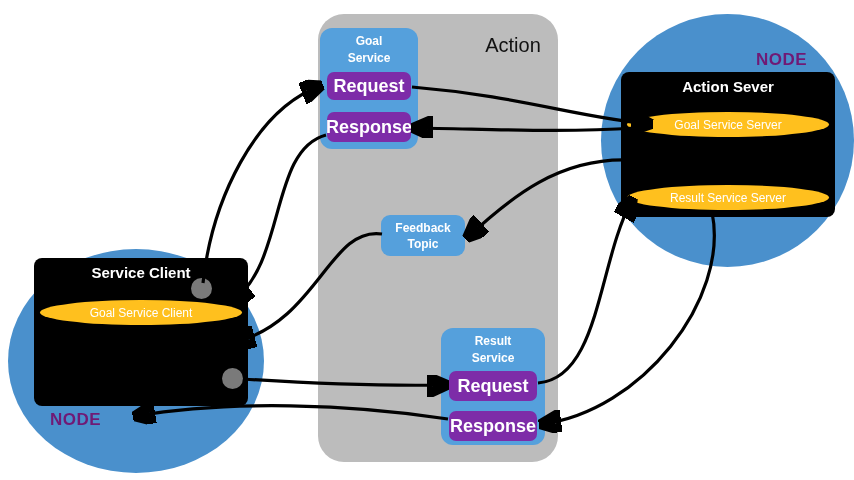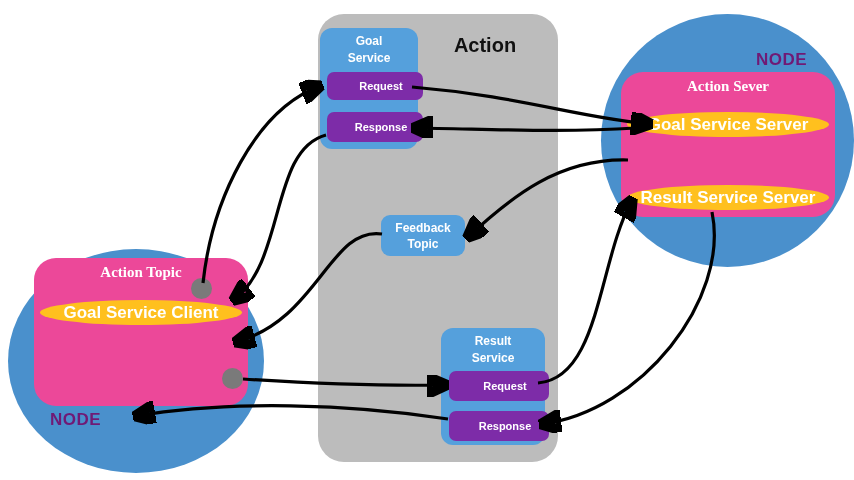--- a/index.html
+++ b/index.html
@@ -3,55 +3,55 @@
 <meta charset="utf-8">
 <style>
   html,body{margin:0;padding:0;background:#ffffff;}
   body{width:854px;height:480px;overflow:hidden;
        font-family:"Liberation Sans", sans-serif;}
   #stage{position:relative;width:854px;height:480px;background:#fff;}
 
   
   .action-panel{position:absolute;left:318px;top:14px;width:240px;height:448px;
     background:#bcbcbc;border-radius:26px;}
-  .action-title{position:absolute;left:430px;top:34px;width:110px;
-    text-align:center;font-size:20px;font-weight:bold;color:#111;}
+  .action-title{position:absolute;left:458px;top:34px;width:110px;
+    text-align:center;font-size:20px;font-weight:normal;color:#111;}
 
   
   .node-circle{position:absolute;border-radius:50%;background:#4a90cc;}
   .node-server{left:601px;top:14px;width:253px;height:253px;}
   .node-client{left:8px;top:249px;width:256px;height:224px;}
   .node-label{position:absolute;color:#701a75;font-size:17px;font-weight:bold;
     letter-spacing:.5px;}
   .node-label-server{left:756px;top:50px;}
   .node-label-client{left:50px;top:410px;}
 
   
-  .orange-box{position:absolute;background:#ec4899;border-radius:22px;font-family:Liberation Serif, serif;}
+  .orange-box{position:absolute;background:#000000;border-radius:8px;}
   .orange-server{left:621px;top:72px;width:214px;height:145px;}
   .orange-client{left:34px;top:258px;width:214px;height:148px;}
   .orange-title{position:absolute;width:100%;text-align:center;color:#fff;
     font-size:15px;font-weight:bold;top:6px;}
 
   
   .pill{position:absolute;height:25px;border-radius:50%/50%;
     display:flex;align-items:center;justify-content:center;
-    color:#ffffff;font-size:17px;font-weight:bold;white-space:nowrap;}
+    color:#ffffff;font-size:12px;font-weight:normal;white-space:nowrap;}
   .pill-yellow{background:#ffc01e;}
   .pill-green{background:#8cc63f;}
   .srv-pill{left:627px;width:202px;}
   .cli-pill{left:40px;width:202px;}
 
   
   .svc-box{position:absolute;background:#55a0dc;border-radius:12px;}
   .svc-title{position:absolute;width:100%;text-align:center;color:#fff;
     font-size:12px;font-weight:bold;line-height:17px;top:5px;}
   .msg-box{position:absolute;background:#7d2ca8;border-radius:7px;
     display:flex;align-items:center;justify-content:center;
-    color:#fff;font-size:11px;font-weight:bold;padding-left:12px;}
+    color:#fff;font-size:18px;font-weight:bold;}
 
   .goal-svc{left:320px;top:28px;width:98px;height:121px;}
   .goal-req{left:327px;top:72px;width:84px;height:28px;}
   .goal-res{left:327px;top:112px;width:84px;height:30px;}
 
   .result-svc{left:441px;top:328px;width:104px;height:117px;}
   .result-req{left:449px;top:371px;width:88px;height:30px;}
   .result-res{left:449px;top:411px;width:88px;height:30px;}
 
   .fb-topic{position:absolute;left:381px;top:215px;width:84px;height:41px;
@@ -81,21 +81,21 @@
   <div class="orange-box orange-server">
     <div class="orange-title">Action Sever</div>
   </div>
   <div class="pill pill-yellow srv-pill" style="top:112px">Goal Service Server</div>
   <div class="pill pill-yellow srv-pill" style="top:185px">Result Service Server</div>
 
   <div class="node-circle node-client"></div>
   <div class="node-label node-label-client">NODE</div>
 
   <div class="orange-box orange-client">
-    <div class="orange-title">Action Topic</div>
+    <div class="orange-title">Service Client</div>
   </div>
   <div class="pill pill-yellow cli-pill" style="top:300px">Goal Service Client</div>
 
   <div class="dot" style="left:191px;top:278px"></div>
   <div class="dot" style="left:222px;top:368px"></div>
 
   <div class="svc-box goal-svc">
     <div class="svc-title">
       <span>Goal</span><br>
       <span>Service</span>

